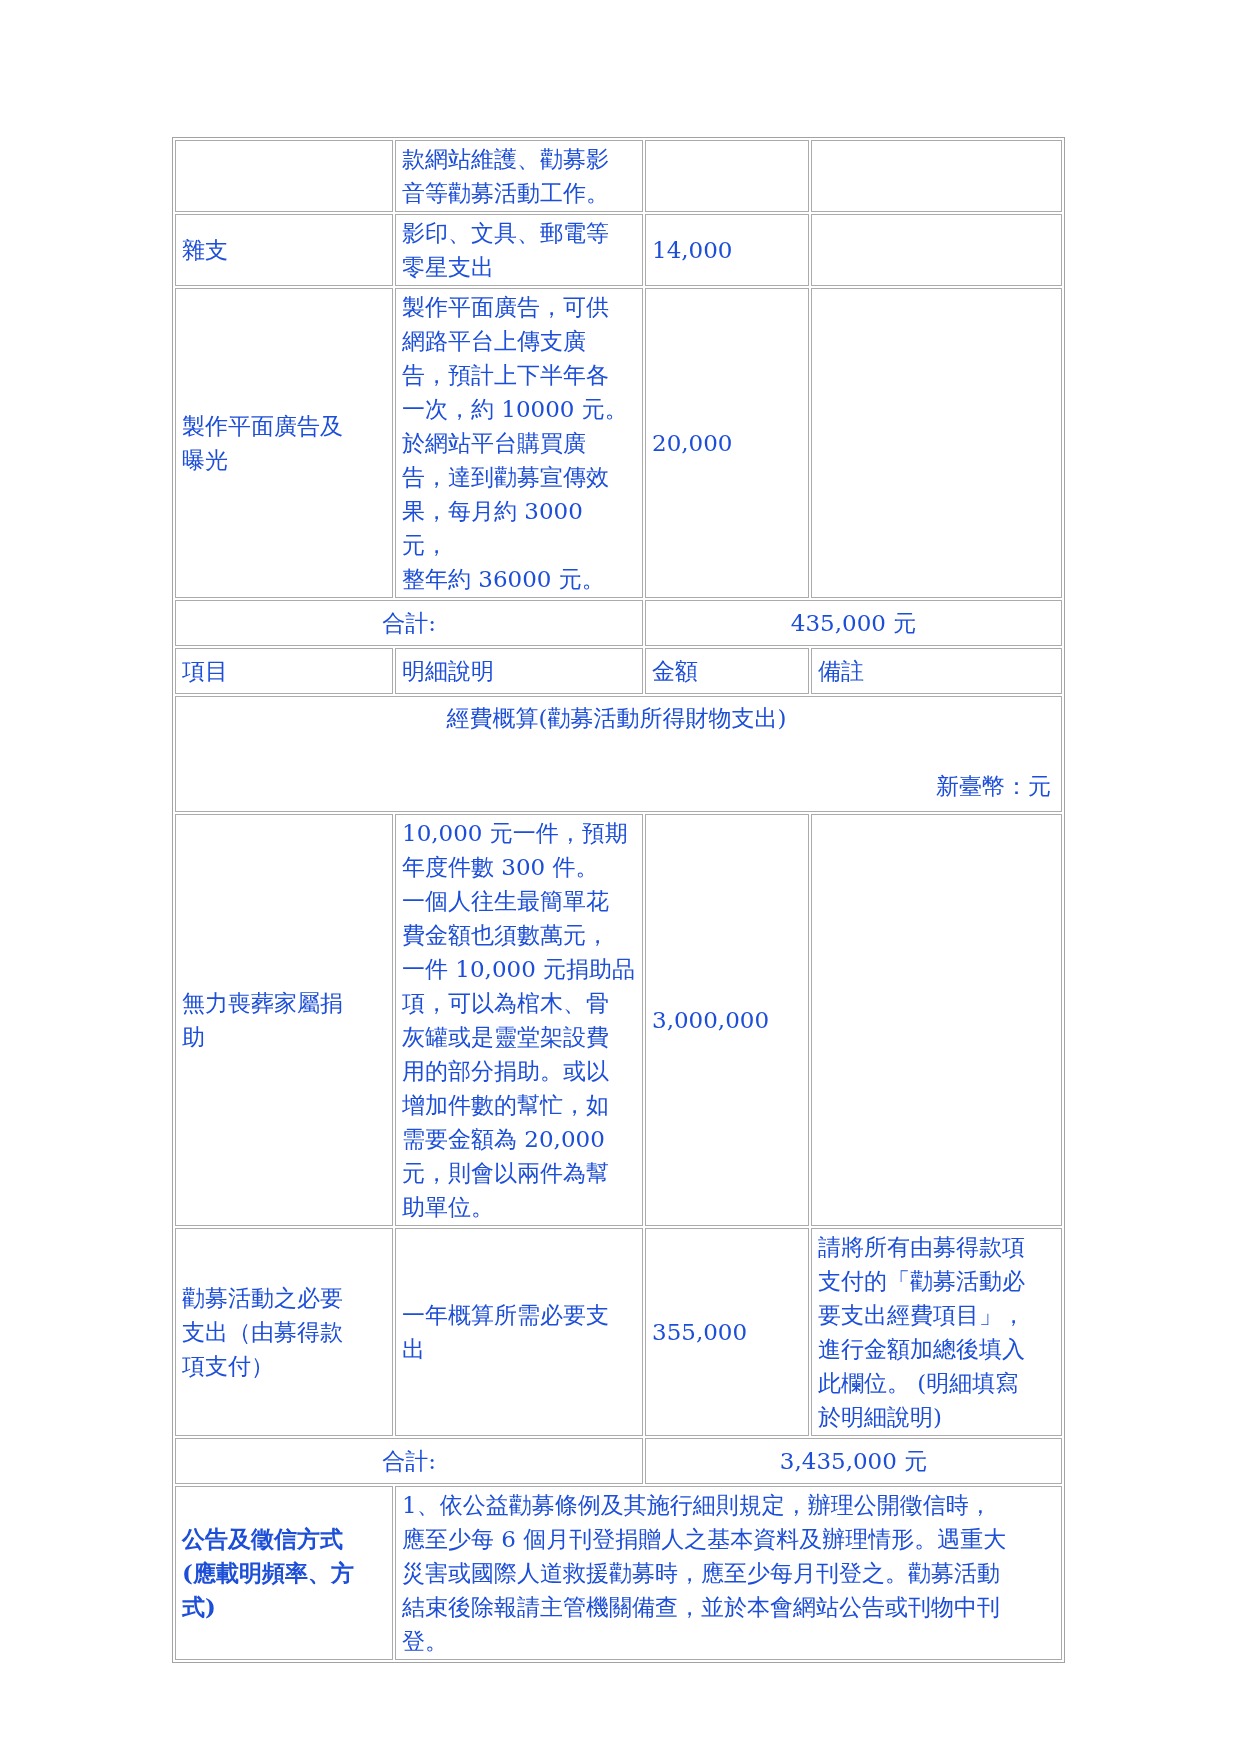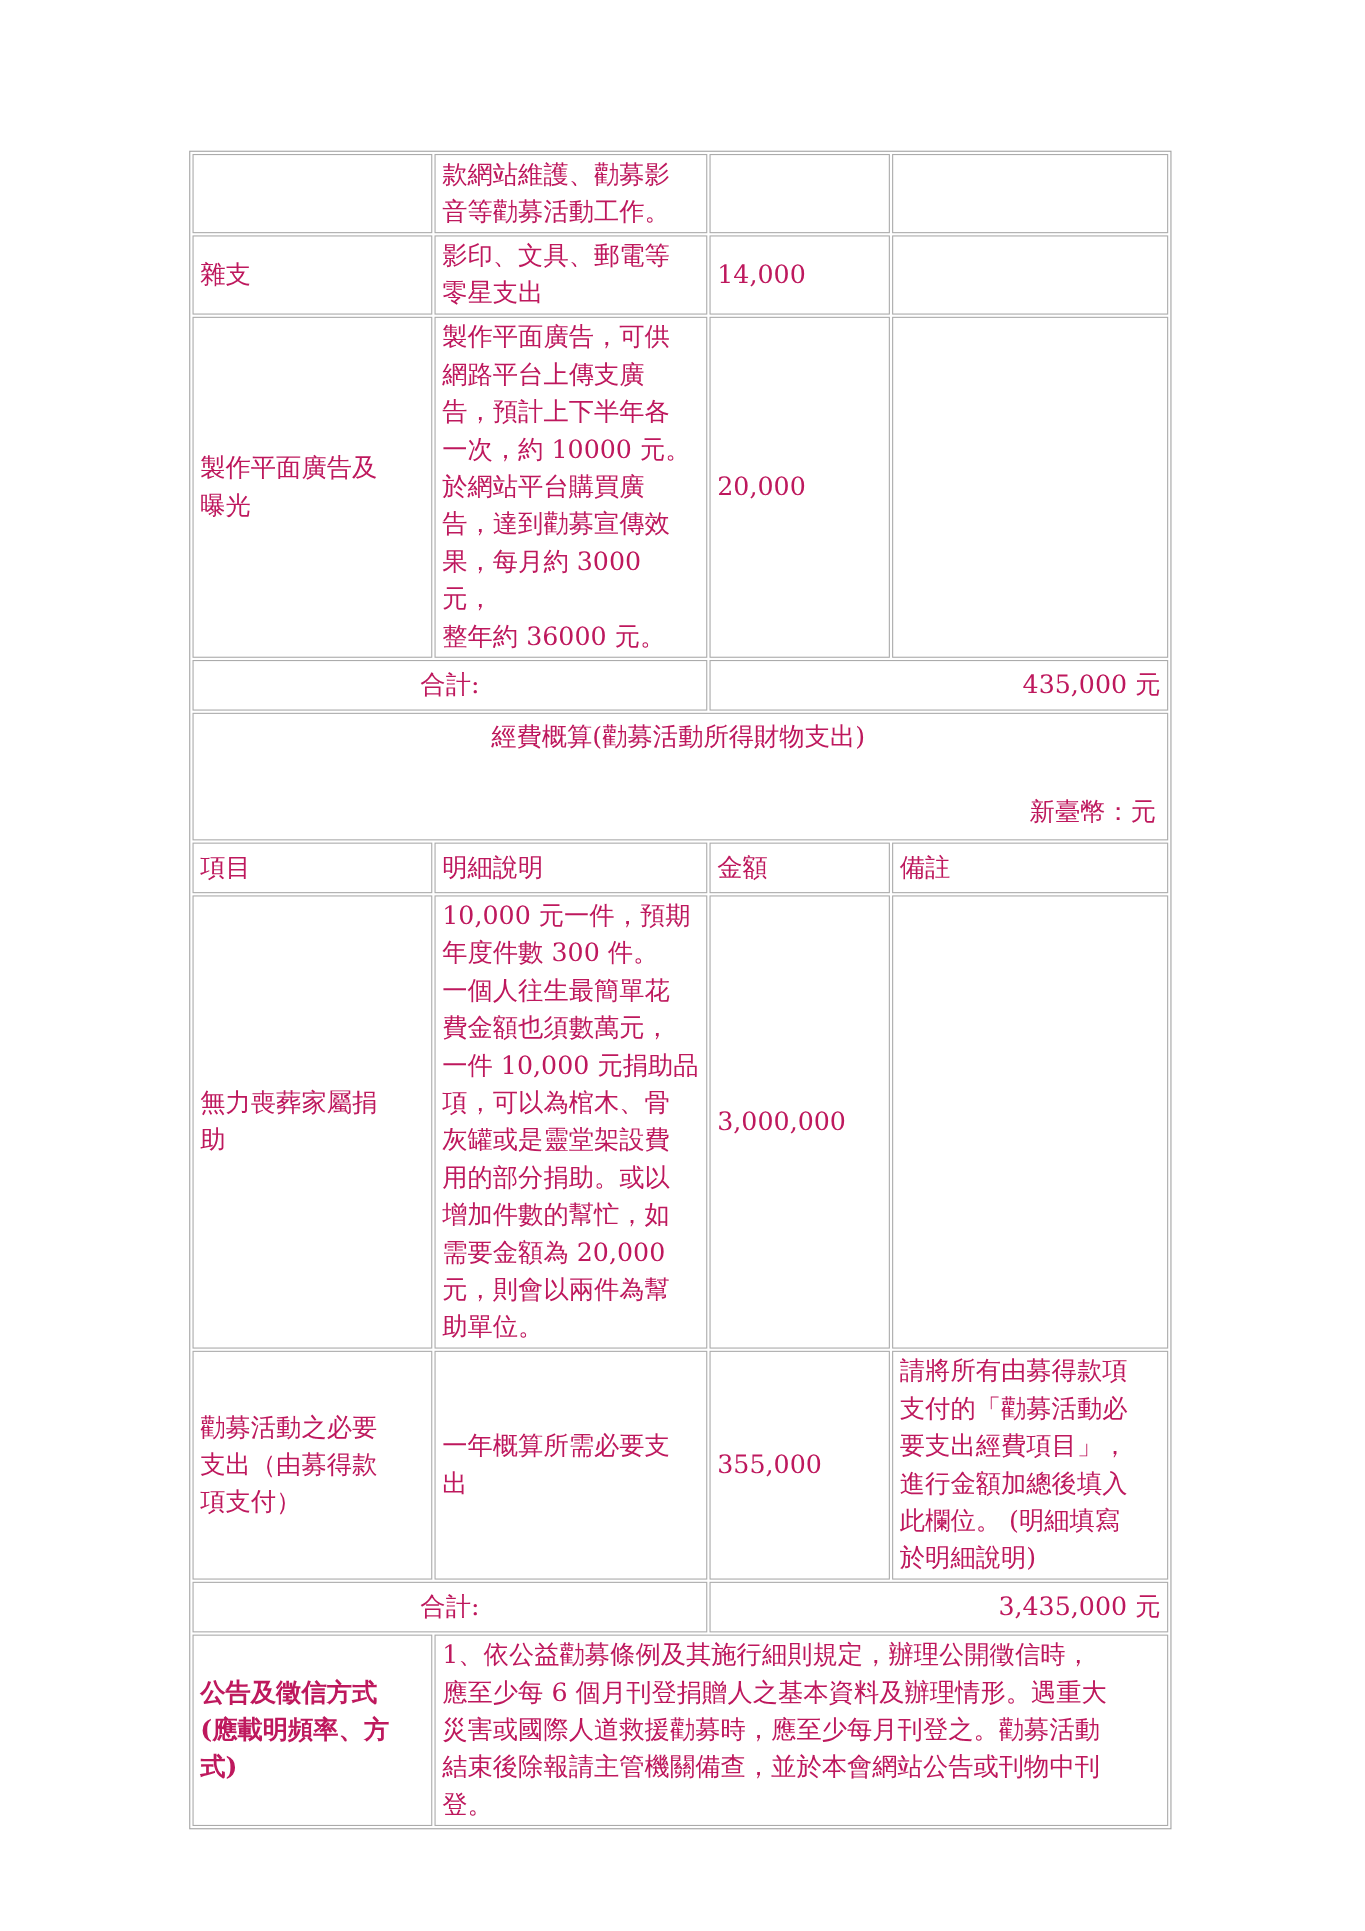--- a/index.html
+++ b/index.html
@@ -1,25 +1,25 @@
 <!DOCTYPE html>
 <html><head>
 <meta charset="utf-8">
 <style>
   html,body{margin:0;padding:0;background:#fff;}
   .page{position:relative;width:1241px;height:1755px;background:#ffffff;overflow:hidden;
-        font-family:"DejaVu Serif","Liberation Serif",serif;color:#be185d;}
+        font-family:"DejaVu Serif","Liberation Serif",serif;color:#1d4ed8;}
   table.budget{position:absolute;left:172px;top:137px;width:881px;
         border-collapse:separate;border-spacing:2px;border:1px solid #a3a3a3;
         table-layout:fixed;background:#fff;}
   td{border:1px solid #ababab;padding:1px 6px;vertical-align:middle;
      font-size:23px;line-height:34px;word-break:break-all;}
   .pre{white-space:pre-line;}
   .total-label{text-align:center;height:42px;}
-  .total-value{text-align:right;height:42px;}
+  .total-value{text-align:center;height:42px;}
   .hdr{height:42px;vertical-align:middle;}
   .section-cell{padding:4px 10px 8px 6px;vertical-align:top;}
   .section-title{text-align:center;}
   .currency{text-align:right;margin-top:34px;}
   .announce-item{font-weight:bold;text-align:left;}
 </style>
 </head>
 <body>
 
 <div class="page">
@@ -62,31 +62,31 @@
         <td class="pre">20,000</td>
         <td class="pre"></td>
       </tr>
 
       <tr>
         <td colspan="2" class="total-label">合計:</td>
         <td colspan="2" class="total-value">435,000 元</td>
       </tr>
 
       <tr>
+        <td class="hdr">項目</td>
+        <td class="hdr">明細說明</td>
+        <td class="hdr">金額</td>
+        <td class="hdr">備註</td>
+      </tr>
+
+      <tr>
         <td colspan="4" class="section-cell">
           <div class="section-title">經費概算(勸募活動所得財物支出)</div>
           <div class="currency">新臺幣：元</div>
         </td>
-      </tr>
-
-      <tr>
-        <td class="hdr">項目</td>
-        <td class="hdr">明細說明</td>
-        <td class="hdr">金額</td>
-        <td class="hdr">備註</td>
       </tr>
 
       <tr>
         <td class="pre">無力喪葬家屬捐
 助</td>
         <td class="pre">10,000 元一件，預期
 年度件數 300 件。
 一個人往生最簡單花
 費金額也須數萬元，
 一件 10,000 元捐助品

